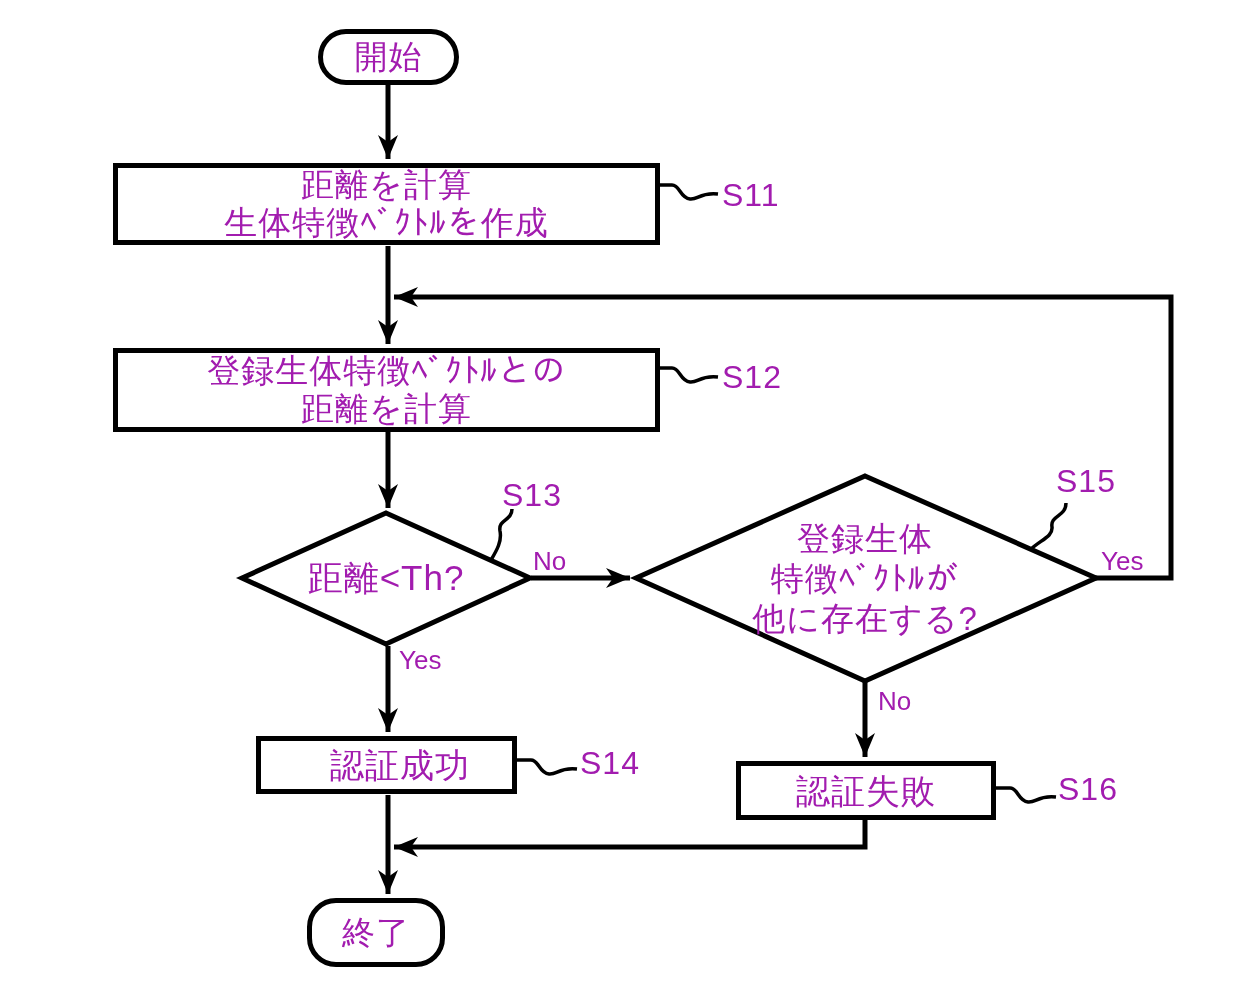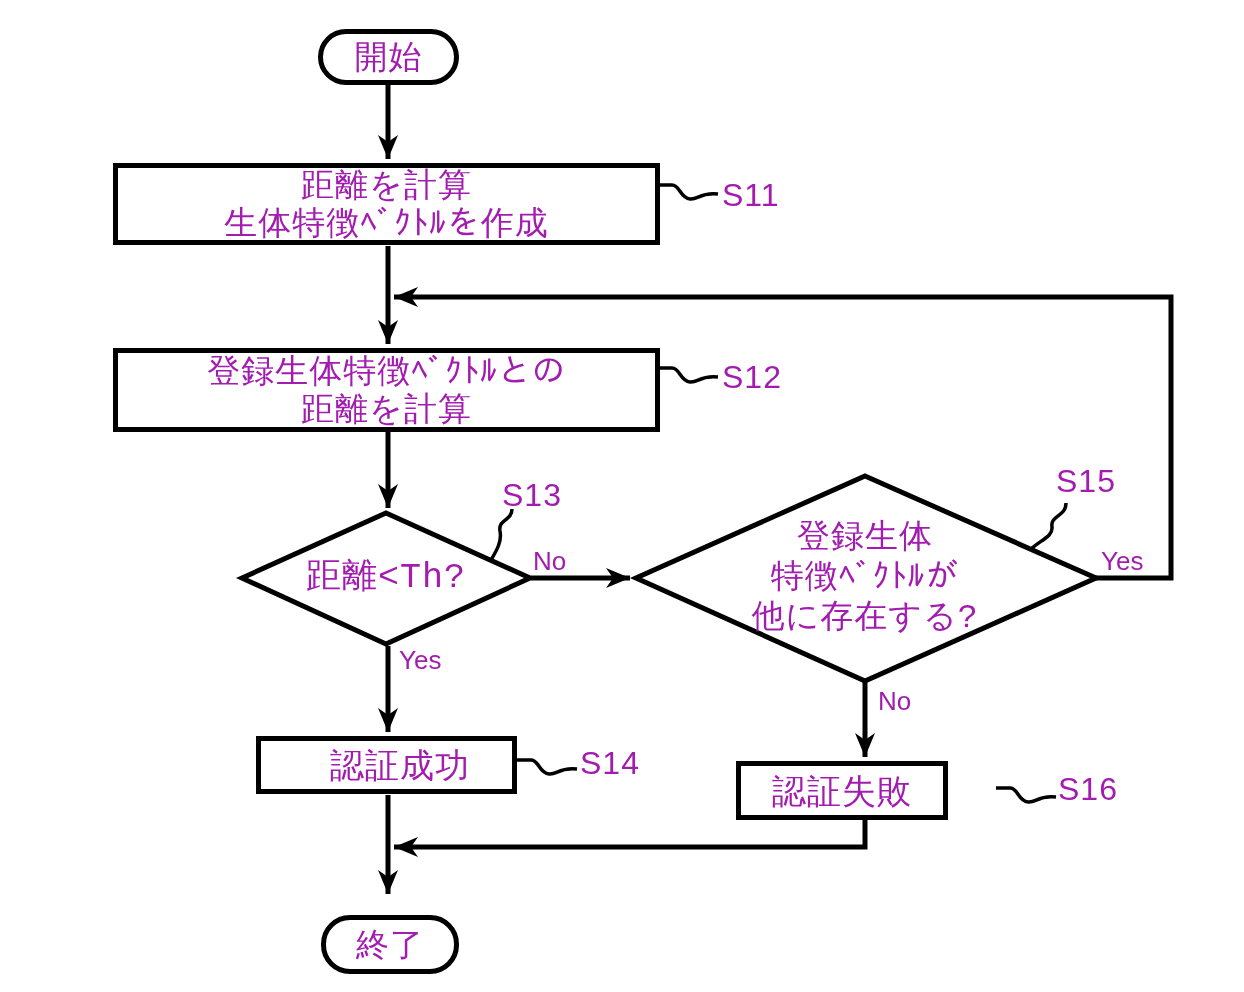--- a/index.html
+++ b/index.html
@@ -31,21 +31,20 @@
   .diamond-label{
     position:absolute;
     display:flex;
     flex-direction:column;
     justify-content:center;
     text-align:center;
     font-size:33px;
     line-height:40px;
     letter-spacing:1px;
     white-space:nowrap;
-    font-family:Liberation Mono, monospace;
   }
   .step-label{
     position:absolute;
     font-size:32px;
     line-height:34px;
     letter-spacing:1px;
     white-space:nowrap;
   }
   .edge-label{
     position:absolute;
@@ -87,39 +86,39 @@
     <path class="leader" d="M512,509 C512,521 498,519 500,531 C502,541 497,550 491,560"></path>
     <path class="leader" d="M1066,503 C1066,517 1050,515 1052,527 C1053,537 1040,540 1030,550"></path>
     <path class="leader" d="M517,760 h14 c8,0 8,13 18,14 c8,1 10,-7 28,-5"></path>
     <path class="leader" d="M996,788 h14 c8,0 8,13 18,14 c8,1 10,-7 28,-5"></path>
   </svg>
 
   <div class="node terminal" style="left:318px;top:29px;width:141px;height:56px;">
     <span>開始</span>
   </div>
 
-  <div class="node terminal" style="left:321px;top:898px;width:138px;height:59px;margin-top:17px;">
+  <div class="node terminal" style="left:307px;top:898px;width:138px;height:69px;">
     <span>終了</span>
   </div>
 
   <div class="node" style="left:113px;top:163px;width:547px;height:82px;">
     <span>距離を計算</span>
     <span>生体特徴ﾍﾞｸﾄﾙを作成</span>
   </div>
 
   <div class="node" style="left:113px;top:348px;width:547px;height:84px;">
     <span>登録生体特徴ﾍﾞｸﾄﾙとの</span>
     <span>距離を計算</span>
   </div>
 
   <div class="node" style="left:256px;top:736px;width:261px;height:58px;font-size:34px;padding-left:27px;">
     <span>認証成功</span>
   </div>
 
-  <div class="node" style="left:736px;top:761px;width:212px;height:59px;font-size:34px;">
+  <div class="node" style="left:736px;top:761px;width:260px;height:59px;font-size:34px;">
     <span>認証失敗</span>
   </div>
 
   <div class="diamond-label" style="left:266px;top:558px;width:240px;height:40px;font-size:35px;">
     <span>距離&lt;Th?</span>
   </div>
 
   <div class="diamond-label" style="left:705px;top:519px;width:320px;height:120px;">
     <span>登録生体</span>
     <span>特徴ﾍﾞｸﾄﾙが</span>

